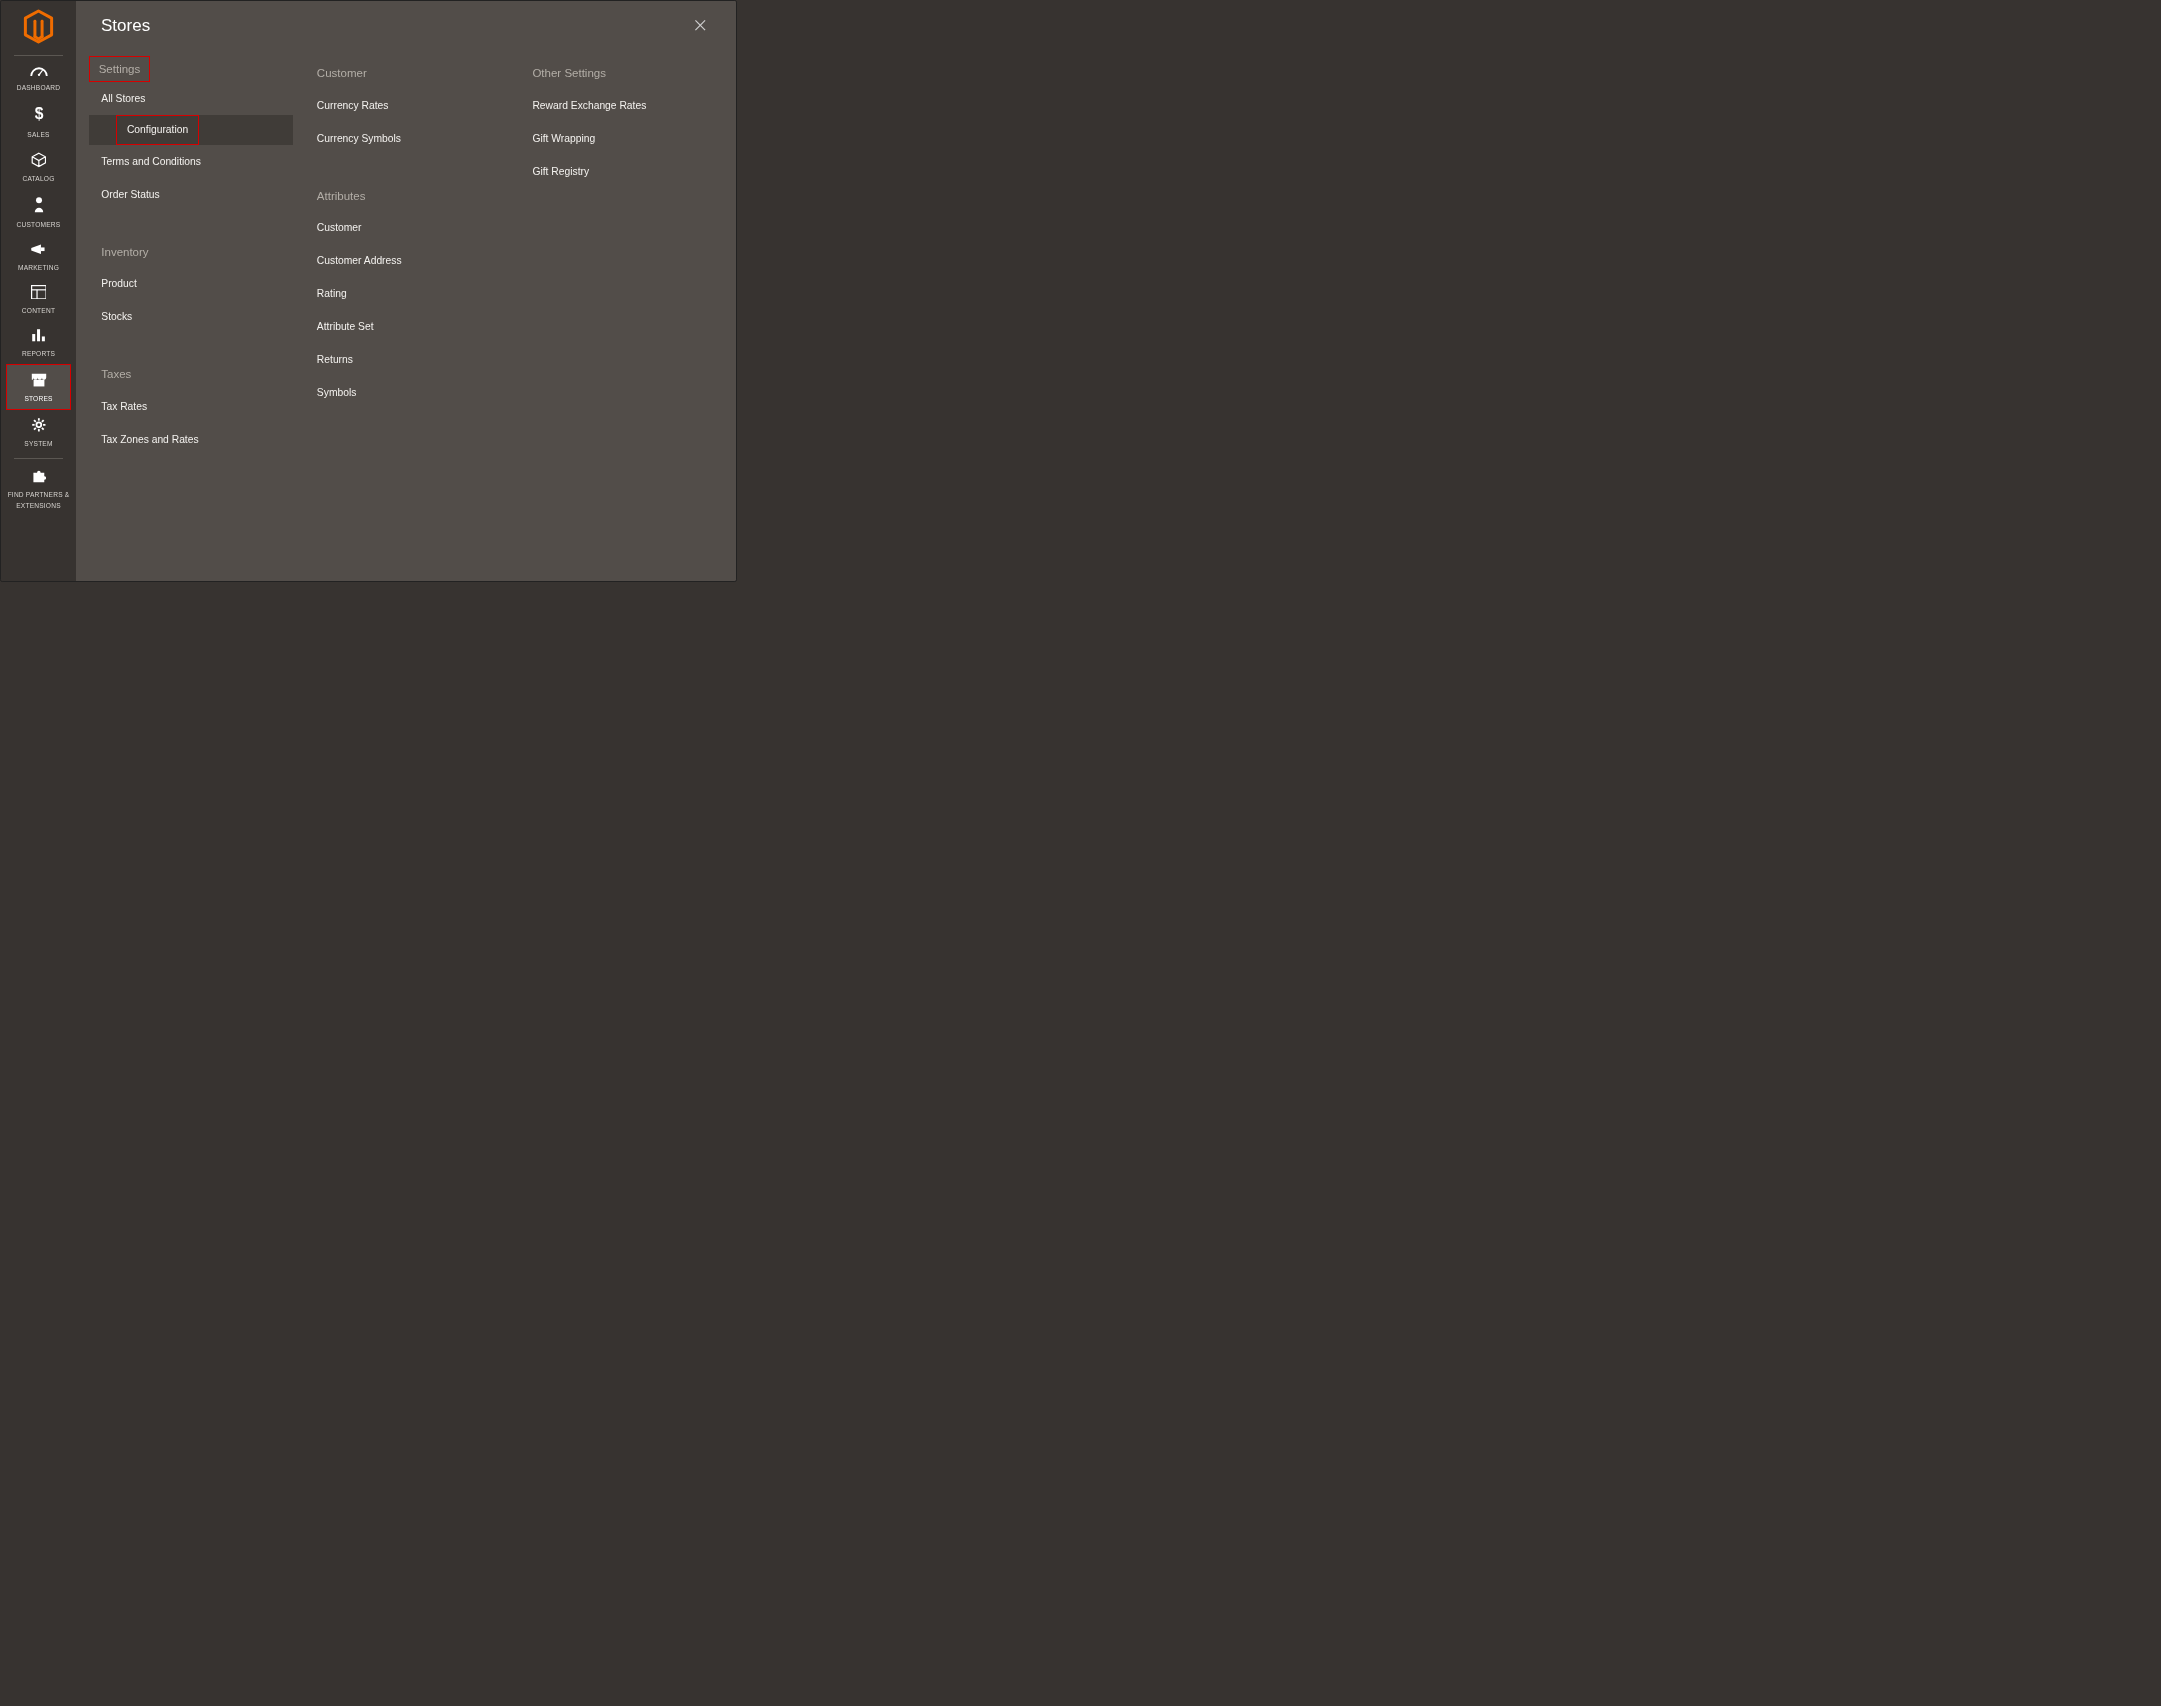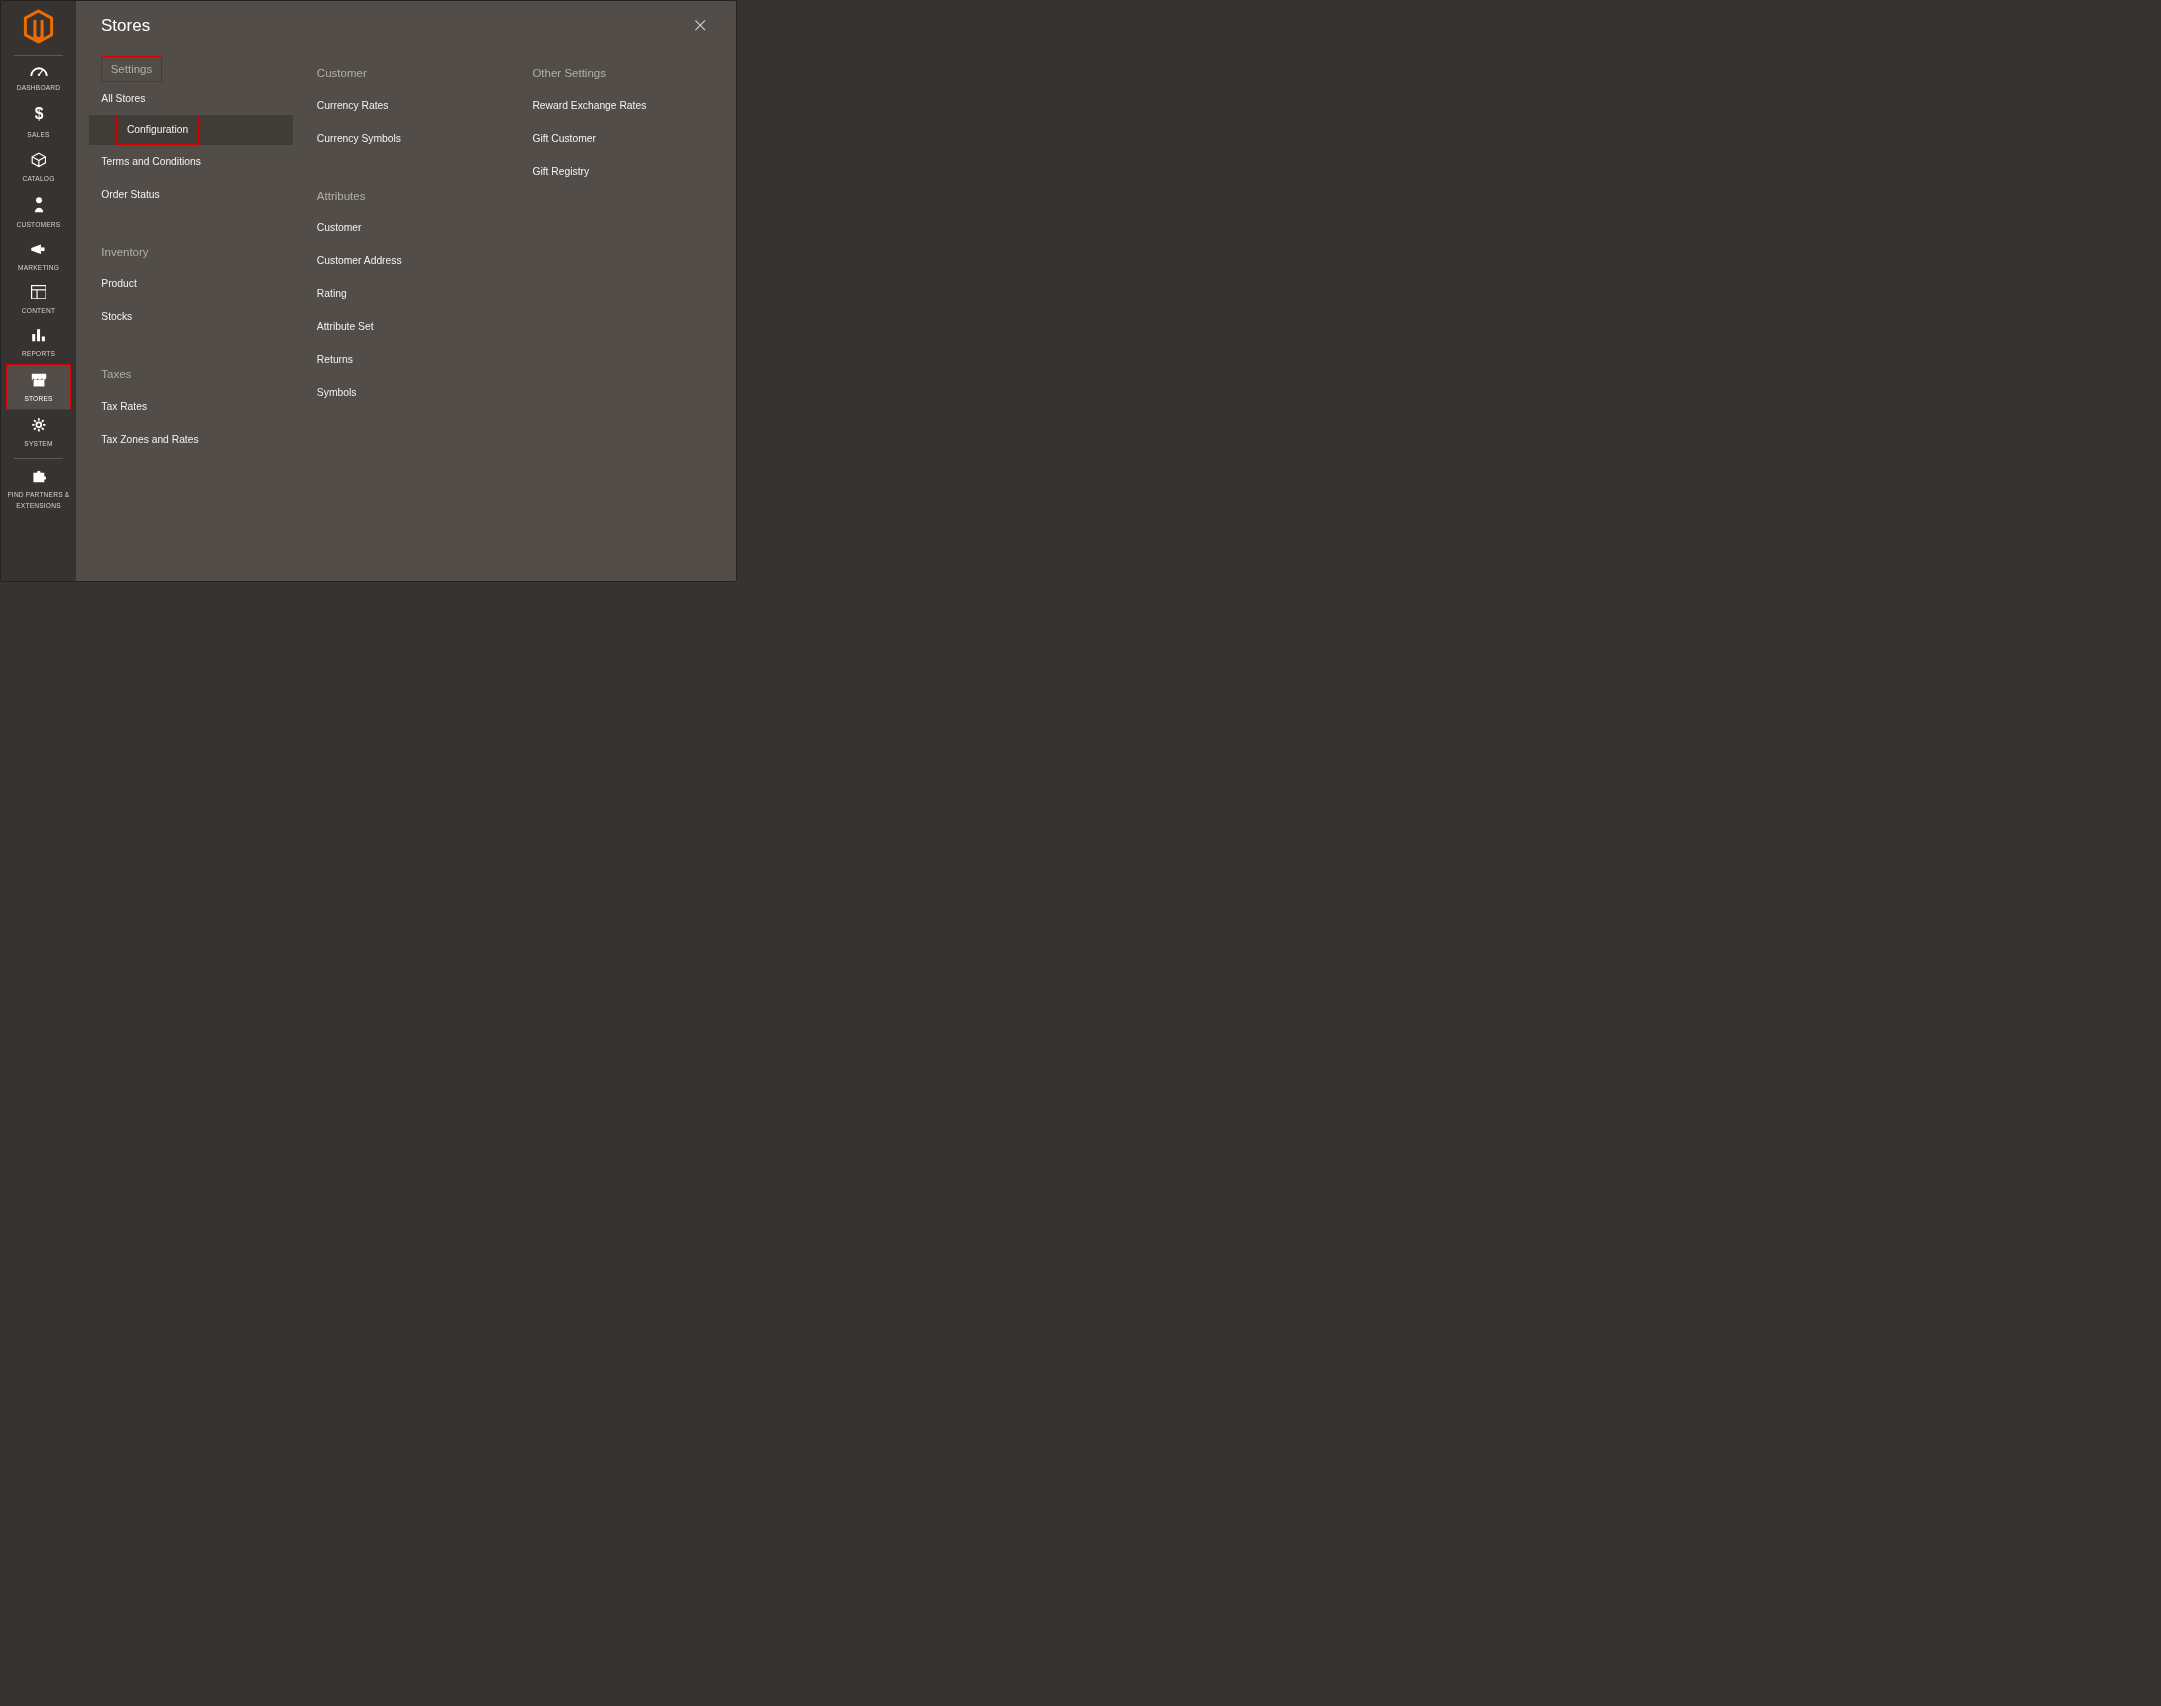--- a/index.html
+++ b/index.html
@@ -111,21 +111,20 @@
 
   .section-title {
     font-size: 11.5px;
     color: #b3aea7;
     font-weight: 400;
     padding: 11px 12px 9.6px 12px;
   }
   .section-title.hl {
     display: inline-block;
     border: 1.2px solid #d60000;
-    margin-left: 12px;
     padding: 6px 8.4px;
   }
 
   .menu-item {
     display: block;
     padding: 11px 12px;
     font-size: 10.3px;
     color: #f4f2ef;
     cursor: pointer;
   }
@@ -324,21 +323,21 @@
         <span class="menu-item">Customer Address</span>
         <span class="menu-item">Rating</span>
         <span class="menu-item">Attribute Set</span>
         <span class="menu-item">Returns</span>
         <span class="menu-item">Symbols</span>
       </div>
 
       <div class="col">
         <div class="section-title">Other Settings</div>
         <span class="menu-item">Reward Exchange Rates</span>
-        <span class="menu-item">Gift Customer</span>
+        <span class="menu-item">Gift Wrapping</span>
         <span class="menu-item">Gift Registry</span>
       </div>
 
     </div>
   </div>
 
 </div>
 
 
 </body></html>

